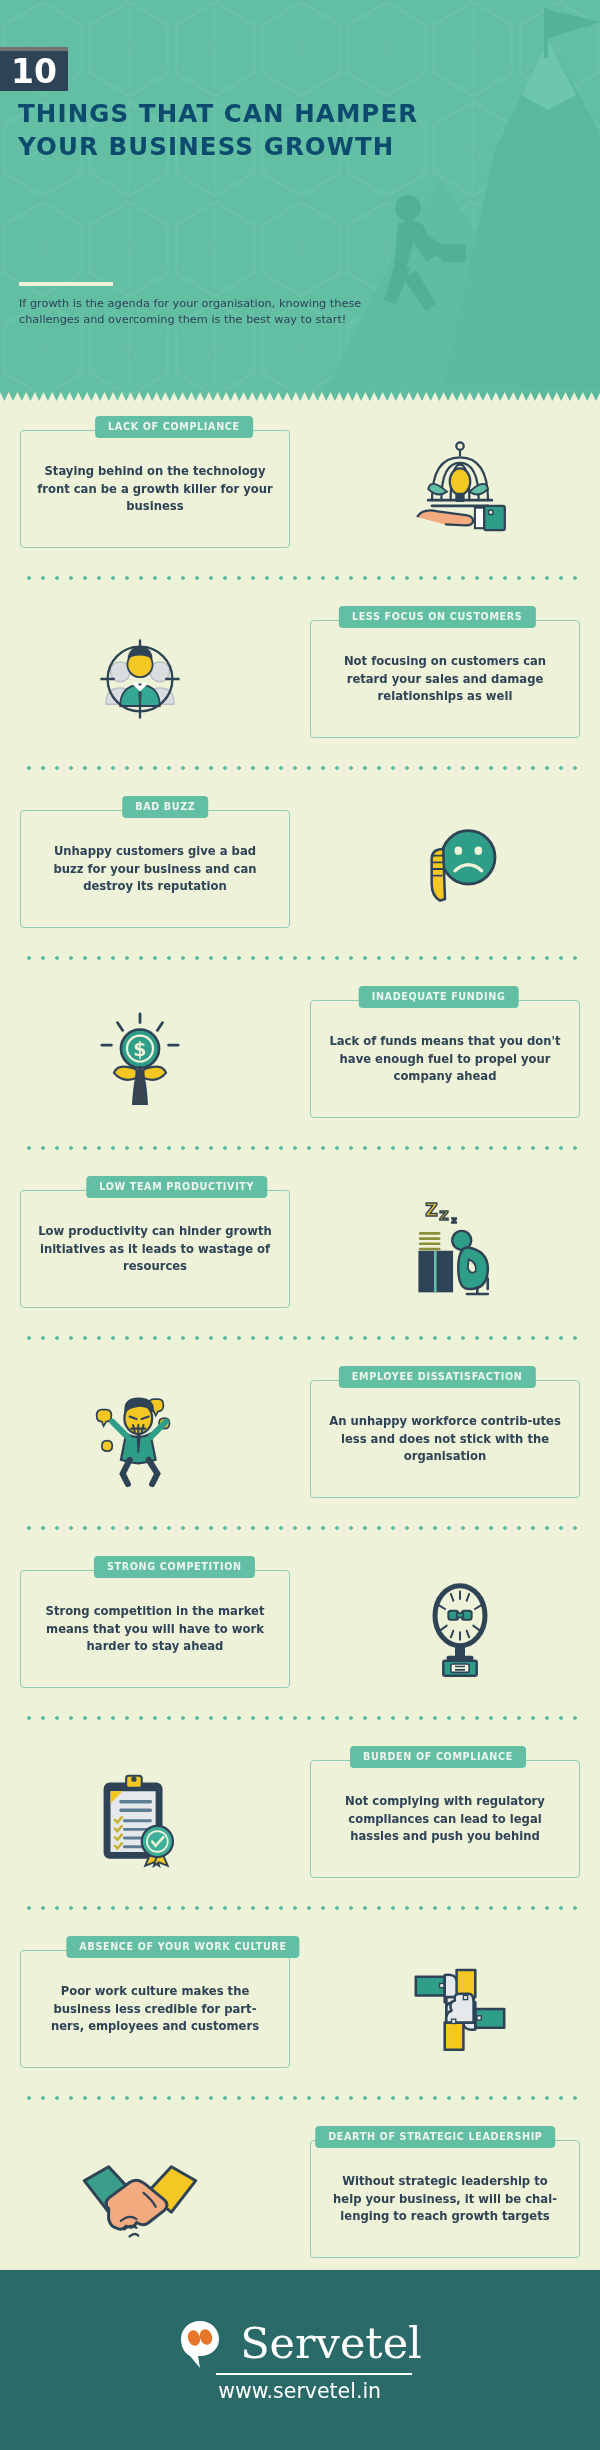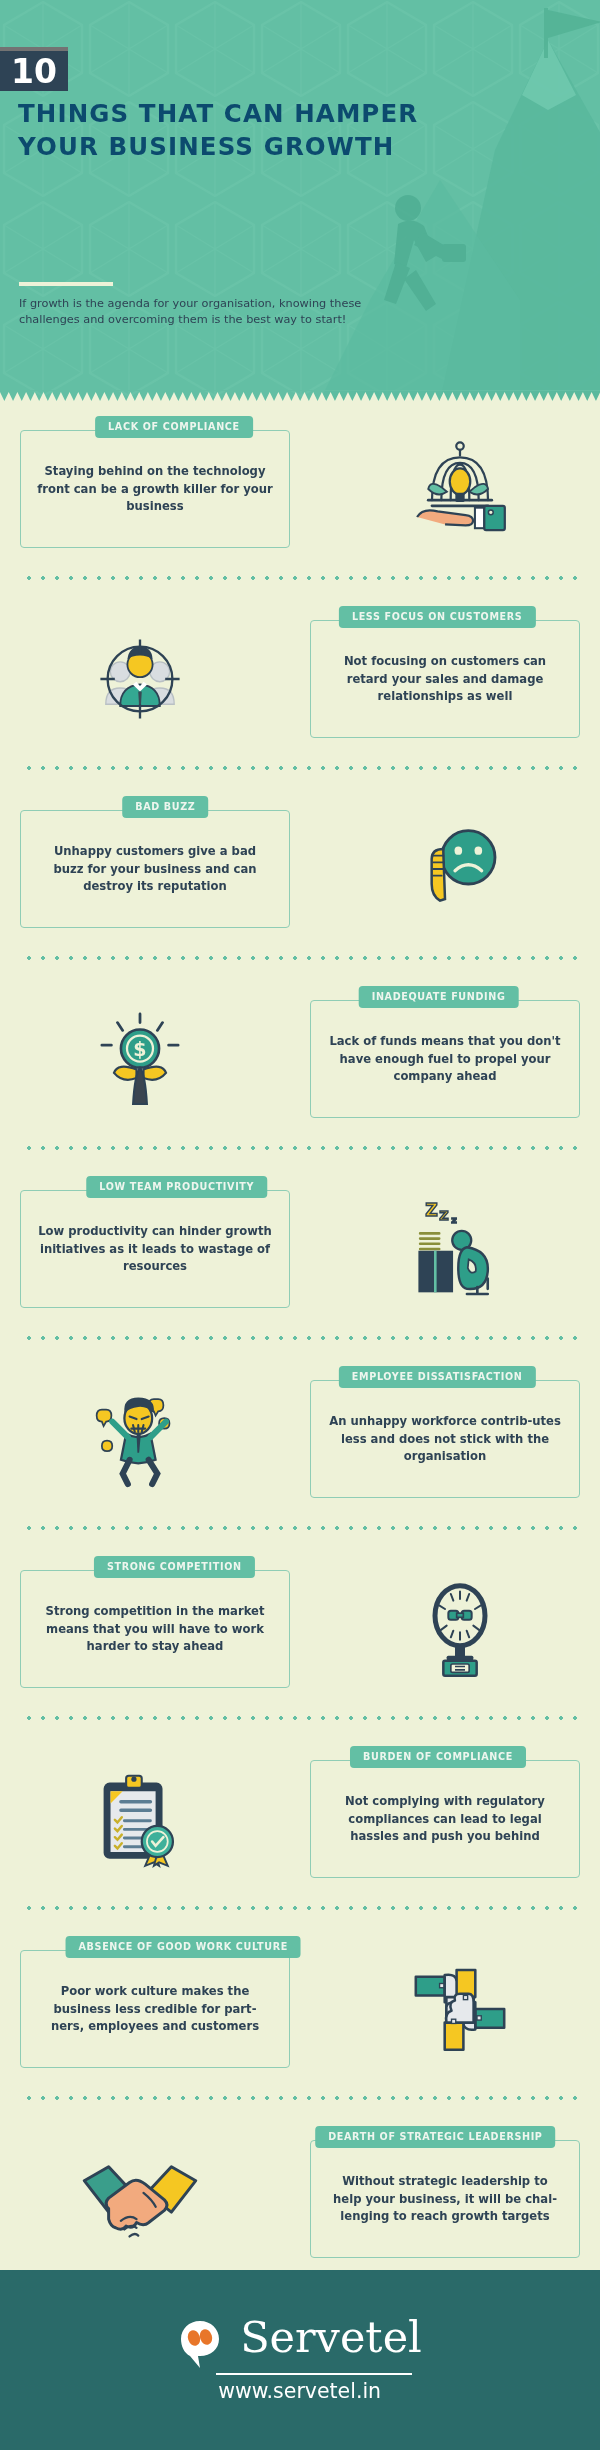--- a/index.html
+++ b/index.html
@@ -141,21 +141,21 @@
   }
 
   
   .footer {
     position:absolute; left:0; bottom:0;
     width:600px; height:180px;
     background:#2a6a69;
     display:flex; flex-direction:column;
     align-items:center; justify-content:center;
   }
-  .logo-wrap { display:flex; align-items:flex-start; gap:18px; }
+  .logo-wrap { display:flex; align-items:center; gap:18px; }
   .brand-name {
     color:#ffffff;
     font-size:43px;
     font-weight:normal;
     line-height:.92;
     font-family:"DejaVu Serif", serif;
   }
   .brand-underline {
     width:196px; height:2px; background:#ffffff;
     margin:3px 0 0 38px;
@@ -448,21 +448,21 @@
         <circle cx="80" cy="86" r="12" fill="none" stroke="#eef2d8" stroke-width="2"></circle>
         <path d="M74 86 l4 5 l9 -10" fill="none" stroke="#eef2d8" stroke-width="3" stroke-linecap="round"></path>
       </svg>
     </div>
     <div class="divider"></div>
   </div>
 
   <div class="row left">
     <div class="card">
       <div class="tab">
-        <span>ABSENCE OF GOOD WORK CULTURE</span>
+        <span>ABSENCE OF YOUR WORK CULTURE</span>
       </div>
       <div class="card-body">Poor work culture makes the business less credible for part-ners, employees and customers</div>
     </div>
     <div class="icon-slot">
       <svg viewBox="0 0 120 120" width="102" height="102">
         <g stroke="#2e4355" stroke-width="3" stroke-linejoin="round">
           <rect x="8" y="22" width="34" height="22" fill="#2e9e89"></rect>
           <path d="M42 20 q12 -2 14 6 q10 -4 12 4 q8 -2 8 6 l0 10 q0 6 -10 6 l-24 0 z" fill="#e6e9ec"></path>
           <rect x="56" y="14" width="22" height="32" fill="#f5c722"></rect>
           <path d="M76 46 q2 12 -6 14 q4 10 -4 12 q2 8 -6 8 l-10 0 q-6 0 -6 -10 l0 -24 z" fill="#e6e9ec"></path>

